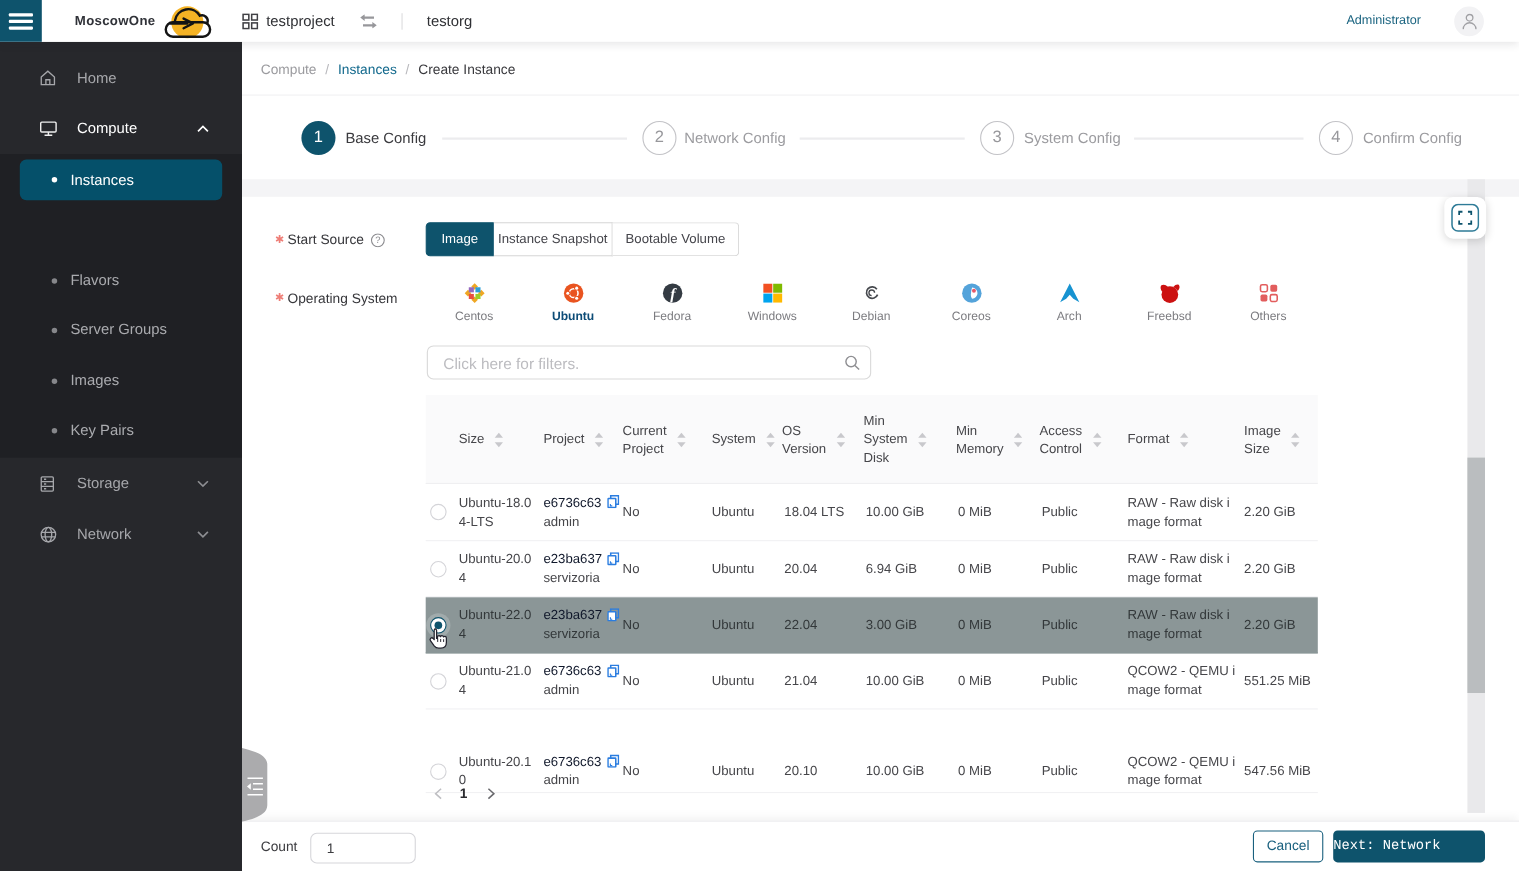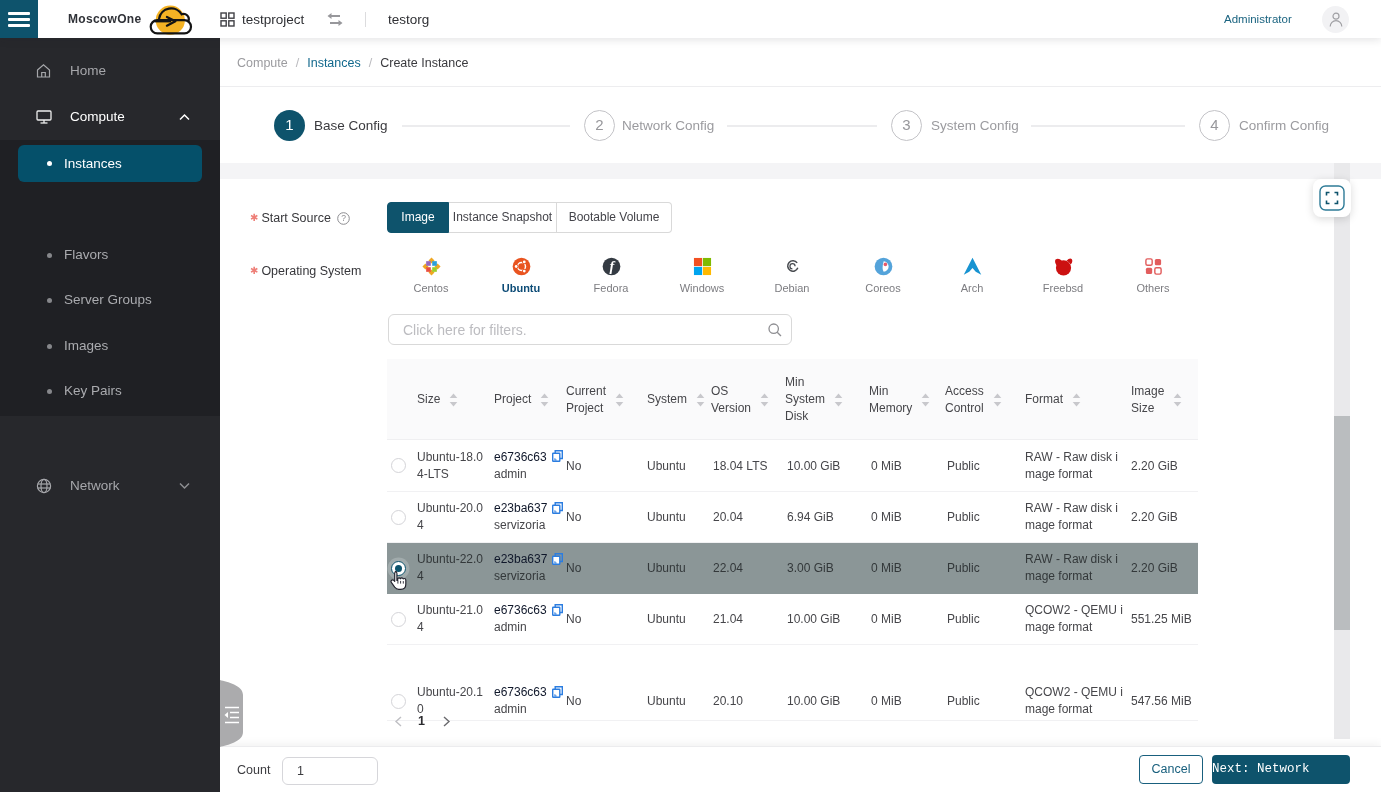--- a/index.html
+++ b/index.html
@@ -157,20 +157,34 @@
       <span class="t">Server Groups</span>
     </div>
 <div class="smi" style="top:290px">
       <span class="dot"></span>
       <span class="t">Images</span>
     </div>
 <div class="smi" style="top:335px">
       <span class="dot"></span>
       <span class="t">Key Pairs</span>
     </div>
+<div class="mi" style="top:382px">
+      <svg class="ic" width="14" height="15" viewBox="0 0 14 15" fill="none" stroke="#a6a7ab" stroke-width="1.2">
+<rect x="1.5" y="1" width="11" height="13" rx="1"></rect>
+        <line x1="1.5" y1="5.3" x2="12.5" y2="5.3"></line>
+        <line x1="1.5" y1="9.6" x2="12.5" y2="9.6"></line>
+<line x1="4" y1="3.2" x2="6" y2="3.2"></line>
+        <line x1="4" y1="7.5" x2="6" y2="7.5"></line>
+        <line x1="4" y1="11.8" x2="6" y2="11.8"></line>
+      </svg>
+<div class="tx">Storage</div>
+<svg class="ch" width="11" height="7" viewBox="0 0 11 7" fill="none" stroke="#8d8e92" stroke-width="1.5">
+        <path d="M1 1 L5.5 5.5 L10 1"></path>
+      </svg>
+    </div>
 <div class="mi" style="top:428px">
       <svg class="ic" width="16" height="16" viewBox="0 0 16 16" fill="none" stroke="#a6a7ab" stroke-width="1.2">
 <circle cx="8" cy="8" r="6.6"></circle>
         <ellipse cx="8" cy="8" rx="3" ry="6.6"></ellipse>
         <line x1="1.6" y1="6" x2="14.4" y2="6"></line>
         <line x1="1.6" y1="10" x2="14.4" y2="10"></line>
       </svg>
 <div class="tx">Network</div>
 <svg class="ch" width="11" height="7" viewBox="0 0 11 7" fill="none" stroke="#8d8e92" stroke-width="1.5">
         <path d="M1 1 L5.5 5.5 L10 1"></path>

